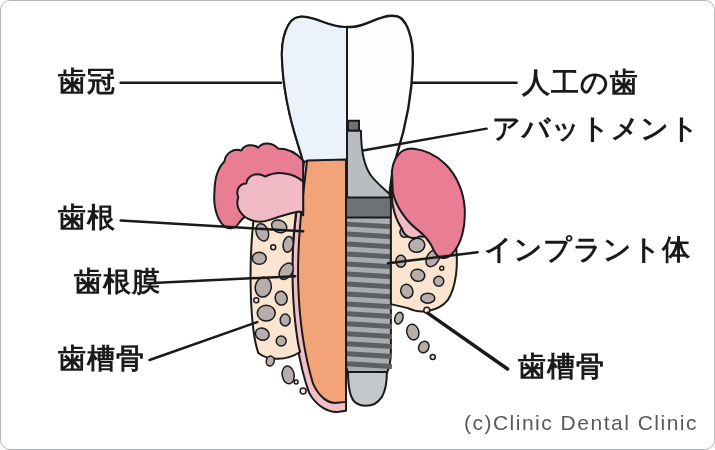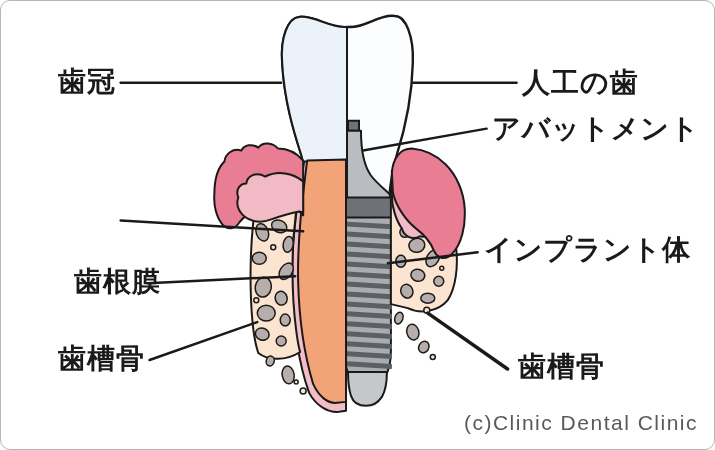--- a/index.html
+++ b/index.html
@@ -169,20 +169,21 @@
       <line x1="363" y1="150" x2="487" y2="128"></line>
       <line x1="120" y1="220" x2="303" y2="231"></line>
       <line x1="147" y1="283" x2="295" y2="276"></line>
       <line x1="388" y1="263" x2="478" y2="252"></line>
       <line x1="149" y1="360" x2="257" y2="322"></line>
       <line x1="428" y1="313" x2="508" y2="369" stroke-width="3.5"></line>
     </g>
   </svg>
 
   <div class="lbl" style="left:57px; top:66px">歯冠</div>
+  <div class="lbl" style="left:57px; top:202px">歯根</div>
   <div class="lbl" style="left:73px; top:266px">歯根膜</div>
   <div class="lbl" style="left:57px; top:343px">歯槽骨</div>
 
   <div class="lbl" style="left:521px; top:67px">人工の歯</div>
   <div class="lbl" style="left:491px; top:113px">アバットメント</div>
   <div class="lbl" style="left:483px; top:234px">インプラント体</div>
   <div class="lbl" style="left:517px; top:351px">歯槽骨</div>
 
   <div class="credit">(c)Clinic Dental Clinic</div>
 </div>

